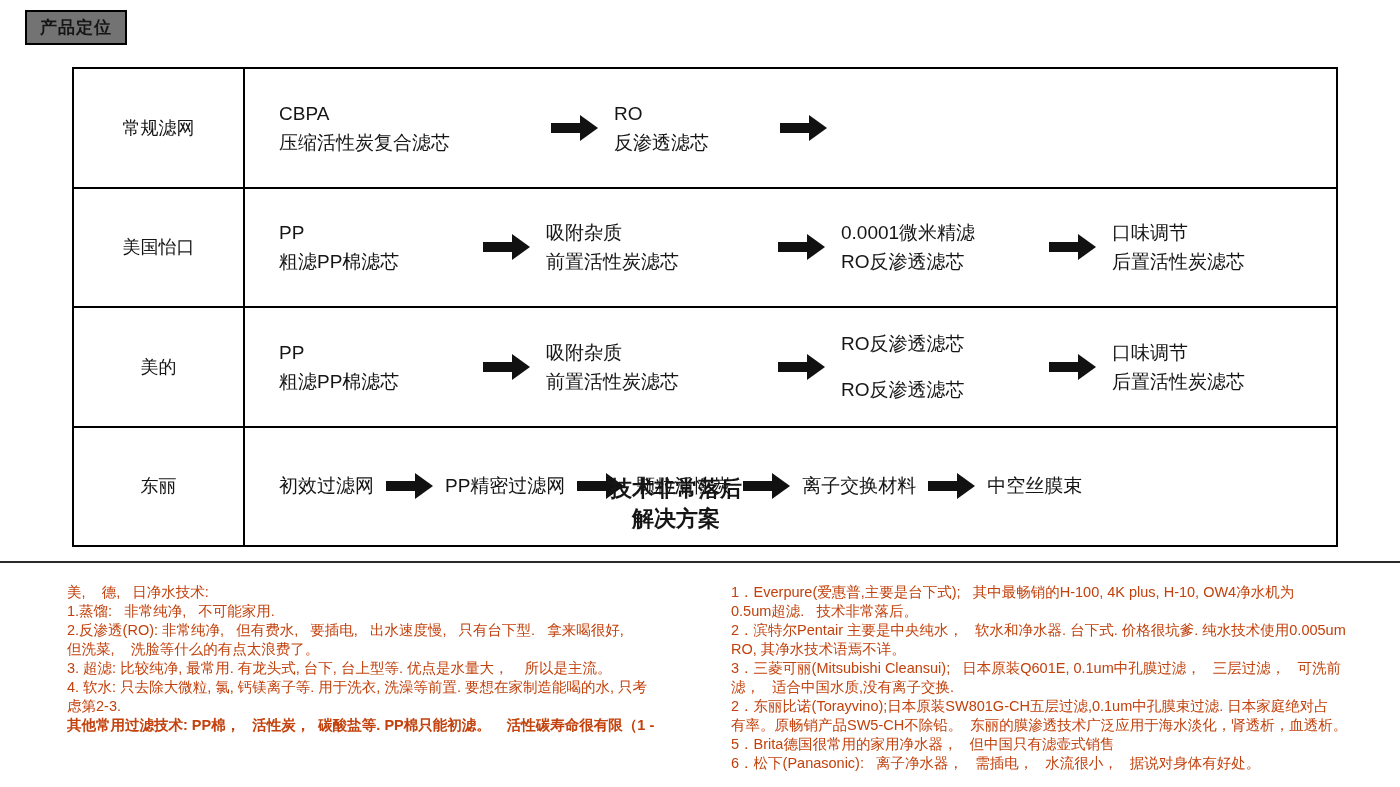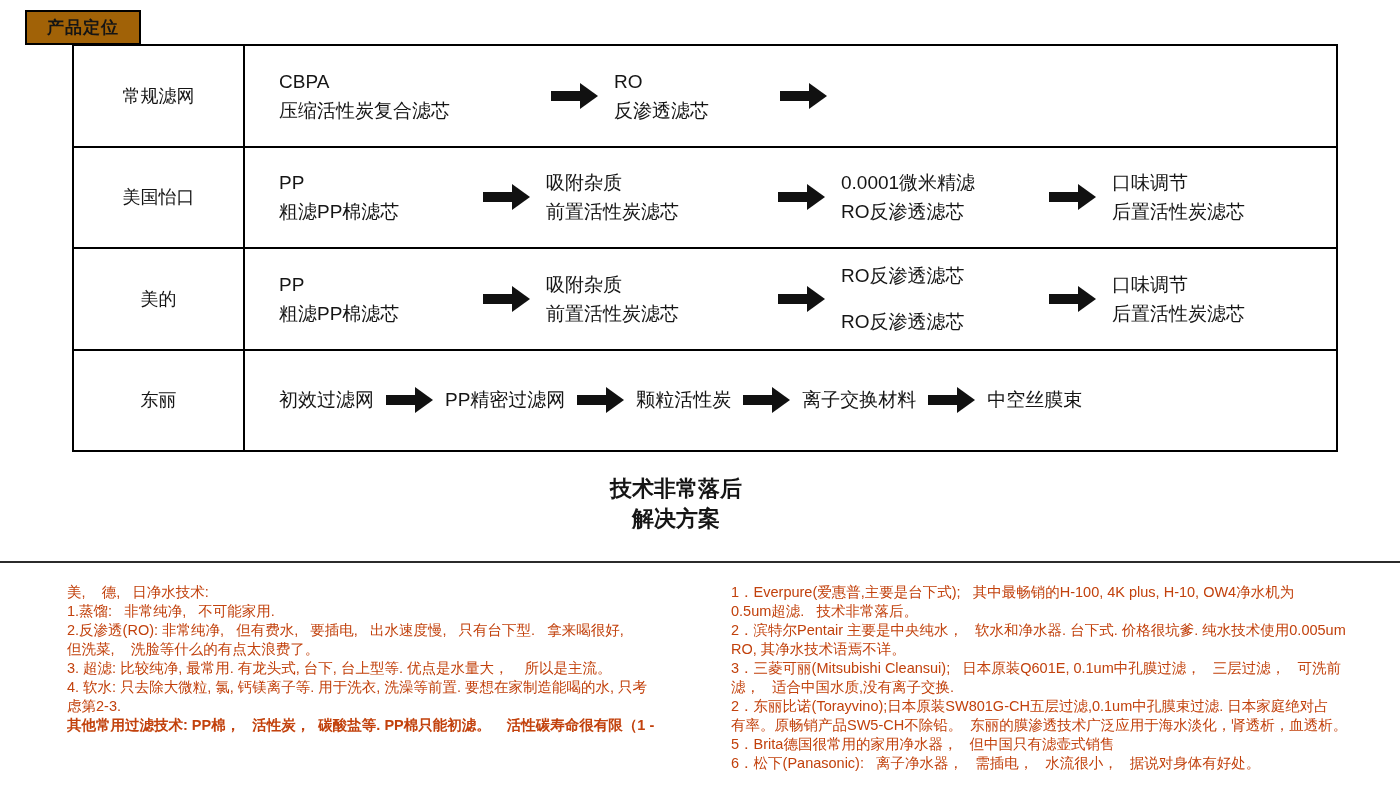--- a/index.html
+++ b/index.html
@@ -2,24 +2,24 @@
 <html><head>
 <meta charset="utf-8">
 <style>
   * { margin:0; padding:0; box-sizing:border-box; }
   html,body { width:1400px; height:787px; background:#ffffff; overflow:hidden;
     font-family:"Liberation Sans","DejaVu Sans",sans-serif; color:#151515; }
   .stage { position:relative; width:1400px; height:787px; }
 
   
   .tag-box { position:absolute; left:25px; top:10px; border:2px solid #000;
-    padding:4px 20px; font-size:17px; font-weight:bold; letter-spacing:1px; background:#a16207; }
+    padding:4px 13px; font-size:17px; font-weight:bold; letter-spacing:1px; background:#737373; }
 
   
-  .flow-table { position:absolute; left:72px; top:44px; width:1266px; height:408px;
+  .flow-table { position:absolute; left:72px; top:67px; width:1266px; height:480px;
     border:2px solid #000; display:flex; flex-direction:column; }
   .flow-row { flex:1; display:flex; border-bottom:2px solid #000; min-height:0; }
   .flow-row:last-child { border-bottom:none; }
   .row-label { width:171px; flex:0 0 171px; border-right:2px solid #000;
     display:flex; align-items:center; justify-content:center; font-size:18px; }
   .row-content { flex:1; display:flex; align-items:center; padding-left:34px; }
   .item { font-size:19px; line-height:29px; }
   .item .l1, .item .l2 { white-space:nowrap; }
   .item.spread .l1 { margin-bottom:17px; }
   .single .item { line-height:26px; }

